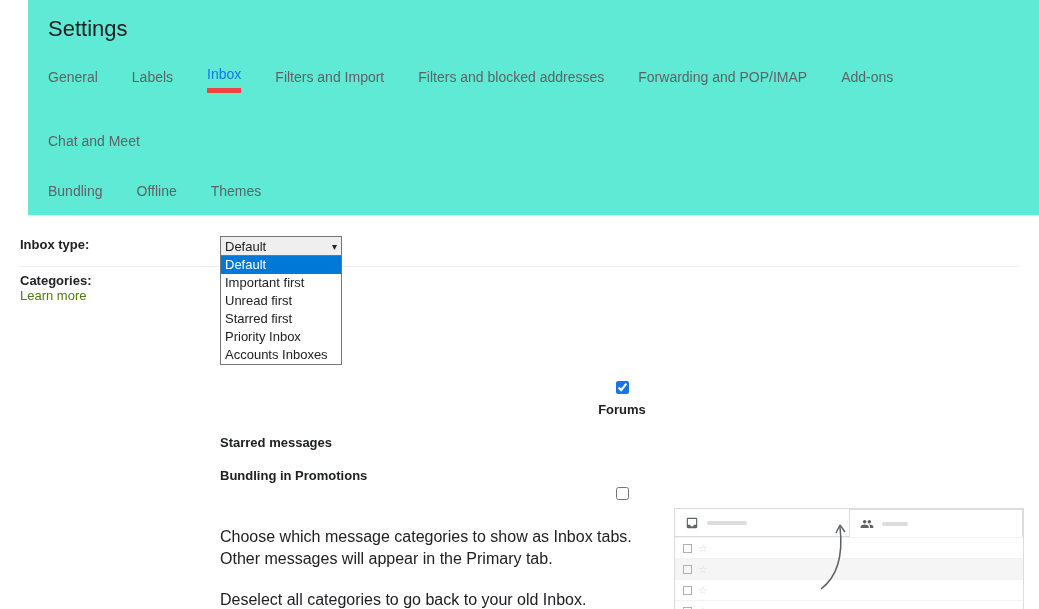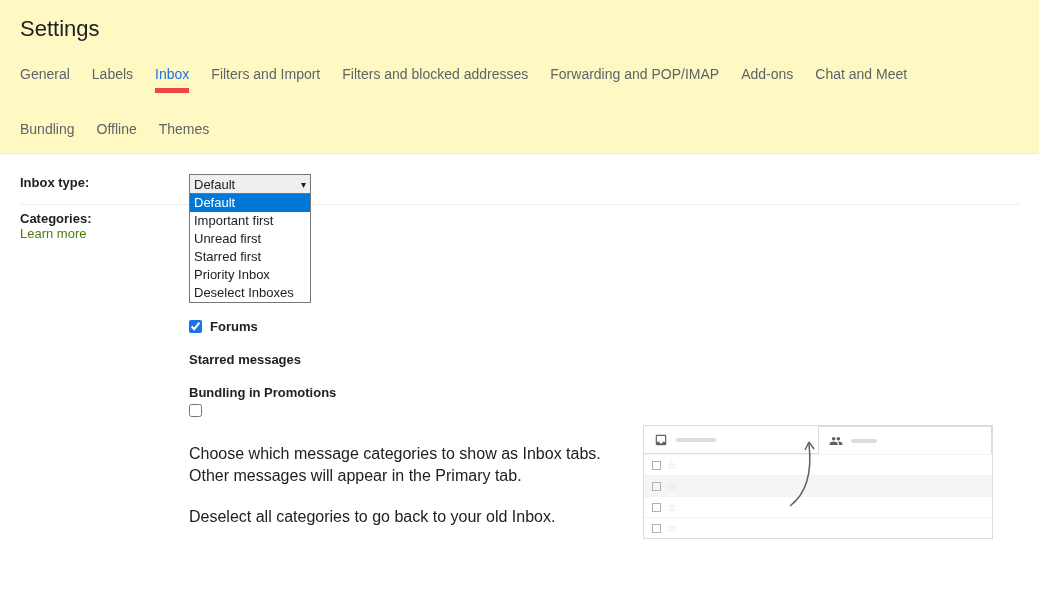--- a/index.html
+++ b/index.html
@@ -1,42 +1,42 @@
 <!DOCTYPE html>
 <html><head>
   <meta charset="utf-8">
   <style>
     * { box-sizing: border-box; margin: 0; padding: 0; }
     body { font-family: Arial, Helvetica, sans-serif; font-size: 14px; color: #202124; background: #fff; width: 1039px; }
 
-    .header { background: #fef9c3; padding: 16px 20px 0 20px; border-bottom: 1px solid #e8eaed; }
+    .header { background: #5eead4; padding: 16px 20px 0 20px; border-bottom: 1px solid #e8eaed; margin-left: 28px; }
     .title { font-size: 22px; font-weight: 400; margin-bottom: 18px; color: #202124; font-family: 'Google Sans', Arial, sans-serif; }
 
-    .tabs-row { display: flex; gap: 22px; flex-wrap: wrap; padding-bottom: 8px; }
+    .tabs-row { display: flex; gap: 34px; flex-wrap: wrap; padding-bottom: 8px; align-items: center; }
     .tabs-row.second { padding-top: 14px; padding-bottom: 10px; }
     .tab { color: #5f6368; font-size: 14px; cursor: pointer; padding: 6px 0; }
     .tab.active { color: #1a73e8; border-bottom: 5px solid #ef4444; font-weight: 500; }
 
     .content { padding: 14px 20px; }
     .row { display: flex; align-items: flex-start; border-bottom: 1px solid #eeeeee; padding: 6px 0 10px 0; }
     .row.no-border { border-bottom: none; justify-content: space-between; }
-    .label-col { width: 169px; flex-shrink: 0; }
+    .label-col { width: 200px; flex-shrink: 0; }
     .label-col .lbl { font-weight: 700; font-size: 13px; }
     .label-col .link { color: #4d7c0f; font-size: 13px; cursor: pointer; }
     .value-col { position: relative; flex: 1; }
 
     .select-wrap { position: relative; display: inline-block; }
     .select-display { width: 122px; border: 1px solid #767676; background: #efefef; font-size: 13px; padding: 1px 4px; display: flex; justify-content: space-between; align-items: center; height: 20px; }
     .select-display .chev { font-size: 10px; }
     .select-dropdown { position: absolute; top: 19px; left: 0; width: 122px; border: 1px solid #767676; background: #fff; z-index: 10; }
     .select-dropdown div { padding: 0px 4px; font-size: 13px; line-height: 18px; cursor: pointer; }
     .select-dropdown div.selected { background: #0078d7; color: #fff; }
 
     .cat-section { padding-top: 108px; }
-    .checkbox-row { display: flex; align-items: center; gap: 8px; margin-bottom: 2px; }
+    .checkbox-row { display: flex; align-items: center; gap: 8px; margin-bottom: 2px; flex-direction: column; }
     .checkbox-row input[type=checkbox] { width: 13px; height: 13px; }
     .checkbox-row.checked input { accent-color: #1a73e8; }
     .checkbox-row label { font-weight: 700; font-size: 13px; }
 
     .subheading { font-weight: 700; font-size: 13px; margin-top: 18px; margin-bottom: 4px; }
     .desc-text { font-size: 16px; color: #202124; line-height: 1.4; margin-top: 24px; max-width: 420px; }
     .desc-text p { margin-bottom: 18px; }
 
     .two-col { display: flex; align-items: flex-start; gap: 24px; }
     .two-col .left { flex: 0 0 430px; }
@@ -92,21 +92,21 @@
         <div class="select-display">
           <span>Default</span>
           <span class="chev">▾</span>
         </div>
         <div class="select-dropdown">
           <div class="selected">Default</div>
           <div>Important first</div>
           <div>Unread first</div>
           <div>Starred first</div>
           <div>Priority Inbox</div>
-          <div>Deselect Inboxes</div>
+          <div>Accounts Inboxes</div>
         </div>
       </div>
     </div>
   </div>
 
   <div class="row no-border">
     <div class="label-col">
       <div class="lbl">Categories:</div>
       <div class="link">Learn more</div>
     </div>

